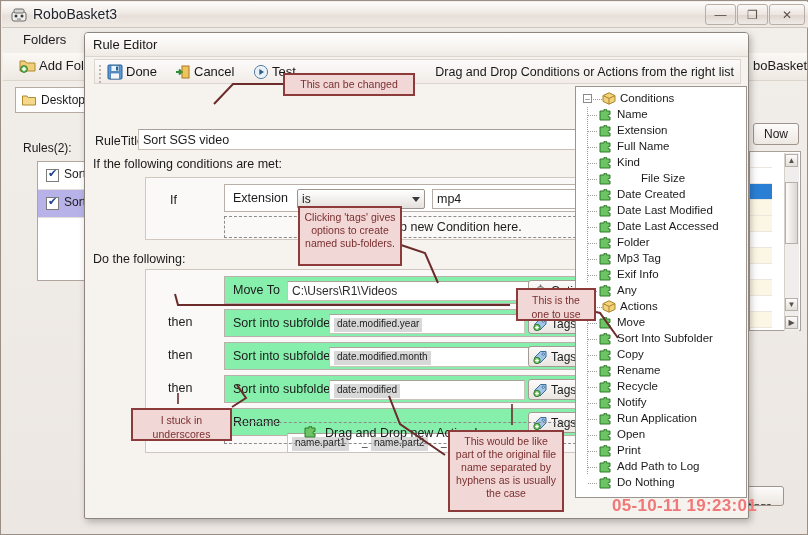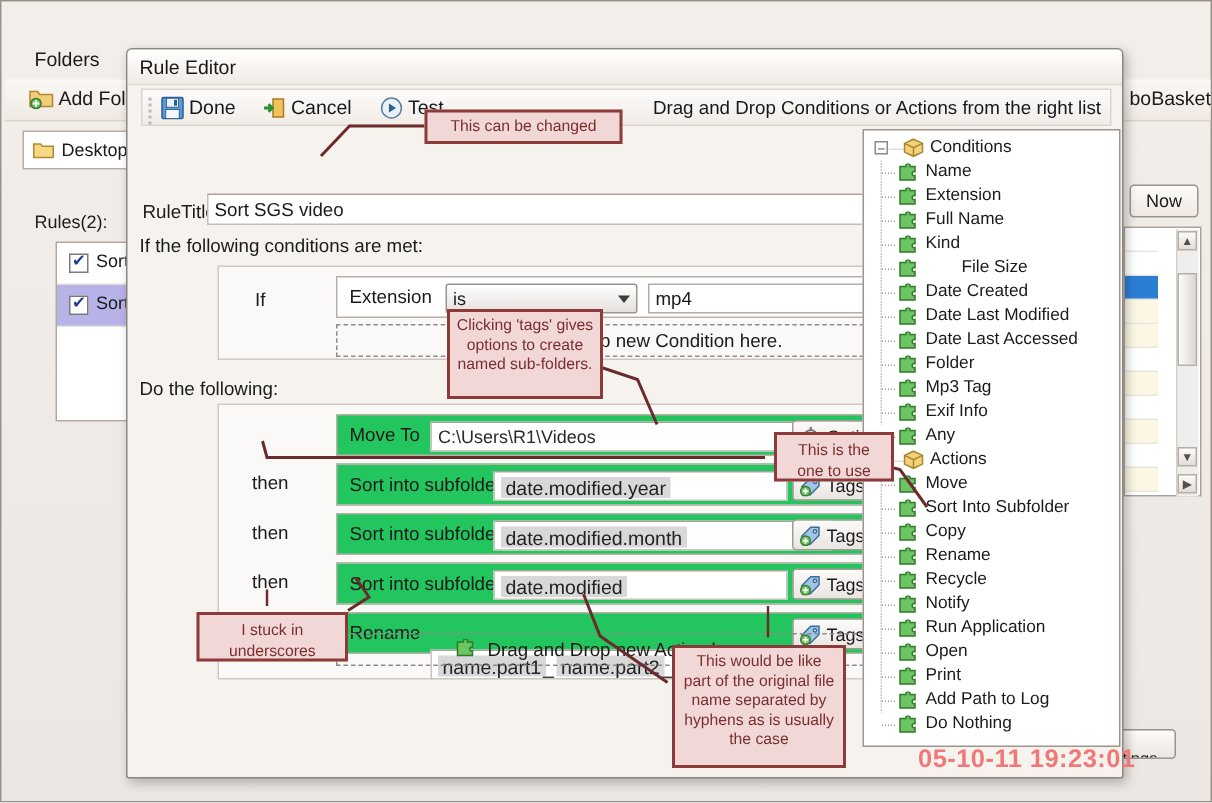--- a/index.html
+++ b/index.html
@@ -218,31 +218,31 @@
 
   #act-heading { position: absolute; left: 8px; top: 219px; font-size: 12.5px; color: #1b1b1b; }
 
   #act-panel {
     position: absolute; left: 60px; top: 236px; width: 477px; height: 184px;
     background: #fbf9f7; border: 1px solid #cfc7c0;
   }
   .act-then { position: absolute; left: 22px; font-size: 12.5px; color: #1b1b1b; }
   .act-row {
     position: absolute; left: 78px; width: 392px; height: 28px;
-    background: #22c55e; border: 1px solid #b8b0a9;
+    background: #86efac; border: 1px solid #b8b0a9;
   }
   .act-label { position: absolute; left: 8px; top: 6px; font-size: 12.5px; color: #1b1b1b; }
   .act-input {
     position: absolute; top: 4px; height: 20px;
     background: #ffffff; border: 1px solid #cac3bc; border-top-color:#a9a19a;
     font-size: 12px; color: #2b2b2b;
   }
   .tagchip {
     position: absolute; top: 3px; height: 14px;
-    background: #d8d8d8; color: #222; font-size: 13px;
+    background: #d8d8d8; color: #222; font-size: 10px;
     padding: 0 3px; white-space: nowrap;
   }
   .act-btn {
     position: absolute; top: 3px; height: 21px;
     background: linear-gradient(180deg,#fcfbfa,#e9e5e1);
     border: 1px solid #a29a93; border-radius: 3px;
   }
   .act-btn .bi { position: absolute; left: 4px; top: 3px; width: 15px; height: 14px; }
   .act-btn .bl { position: absolute; left: 22px; top: 3px; font-size: 12px; color: #1b1b1b; }
   .act-del {
@@ -306,20 +306,40 @@
     line-height: 13px;
     padding: 3px 4px;
   }
   svg.ann { position: absolute; left: 0; top: 0; width: 808px; height: 535px; pointer-events: none; }
 </style>
 </head>
 <body>
 
 <div id="app-window">
 
+  <div id="titlebar">
+    <svg id="titlebar-icon" viewBox="0 0 18 18">
+      <rect x="2" y="6" width="14" height="9" rx="2" fill="#f0efee" stroke="#6a6a6a"></rect>
+      <rect x="4" y="3" width="10" height="4" rx="1.5" fill="#d9d6d2" stroke="#6a6a6a"></rect>
+      <circle cx="6" cy="10" r="1.5" fill="#3b3b3b"></circle>
+      <circle cx="12" cy="10" r="1.5" fill="#3b3b3b"></circle>
+      <rect x="7" y="12.5" width="4" height="1.2" fill="#8a8a8a"></rect>
+    </svg>
+    <div id="titlebar-text">RoboBasket3</div>
+
+    <div class="wbtn" id="wbtn-min">
+      <div class="wbtn-glyph">—</div>
+    </div>
+    <div class="wbtn" id="wbtn-max">
+      <div class="wbtn-glyph">❐</div>
+    </div>
+    <div class="wbtn" id="wbtn-close">
+      <div class="wbtn-glyph">✕</div>
+    </div>
+  </div>
 
   <div id="menubar">
     <div class="menu-item" style="left:20px;">Folders</div>
     <div class="menu-item menu-blur" style="left:85px;">R</div>
     <div class="menu-item menu-blur" style="left:160px;"></div>
     <div class="menu-item menu-blur" style="left:240px;"></div>
   </div>
 
   <div id="toolbar-strip">
     <svg id="addfolder-icon" viewBox="0 0 17 15">

